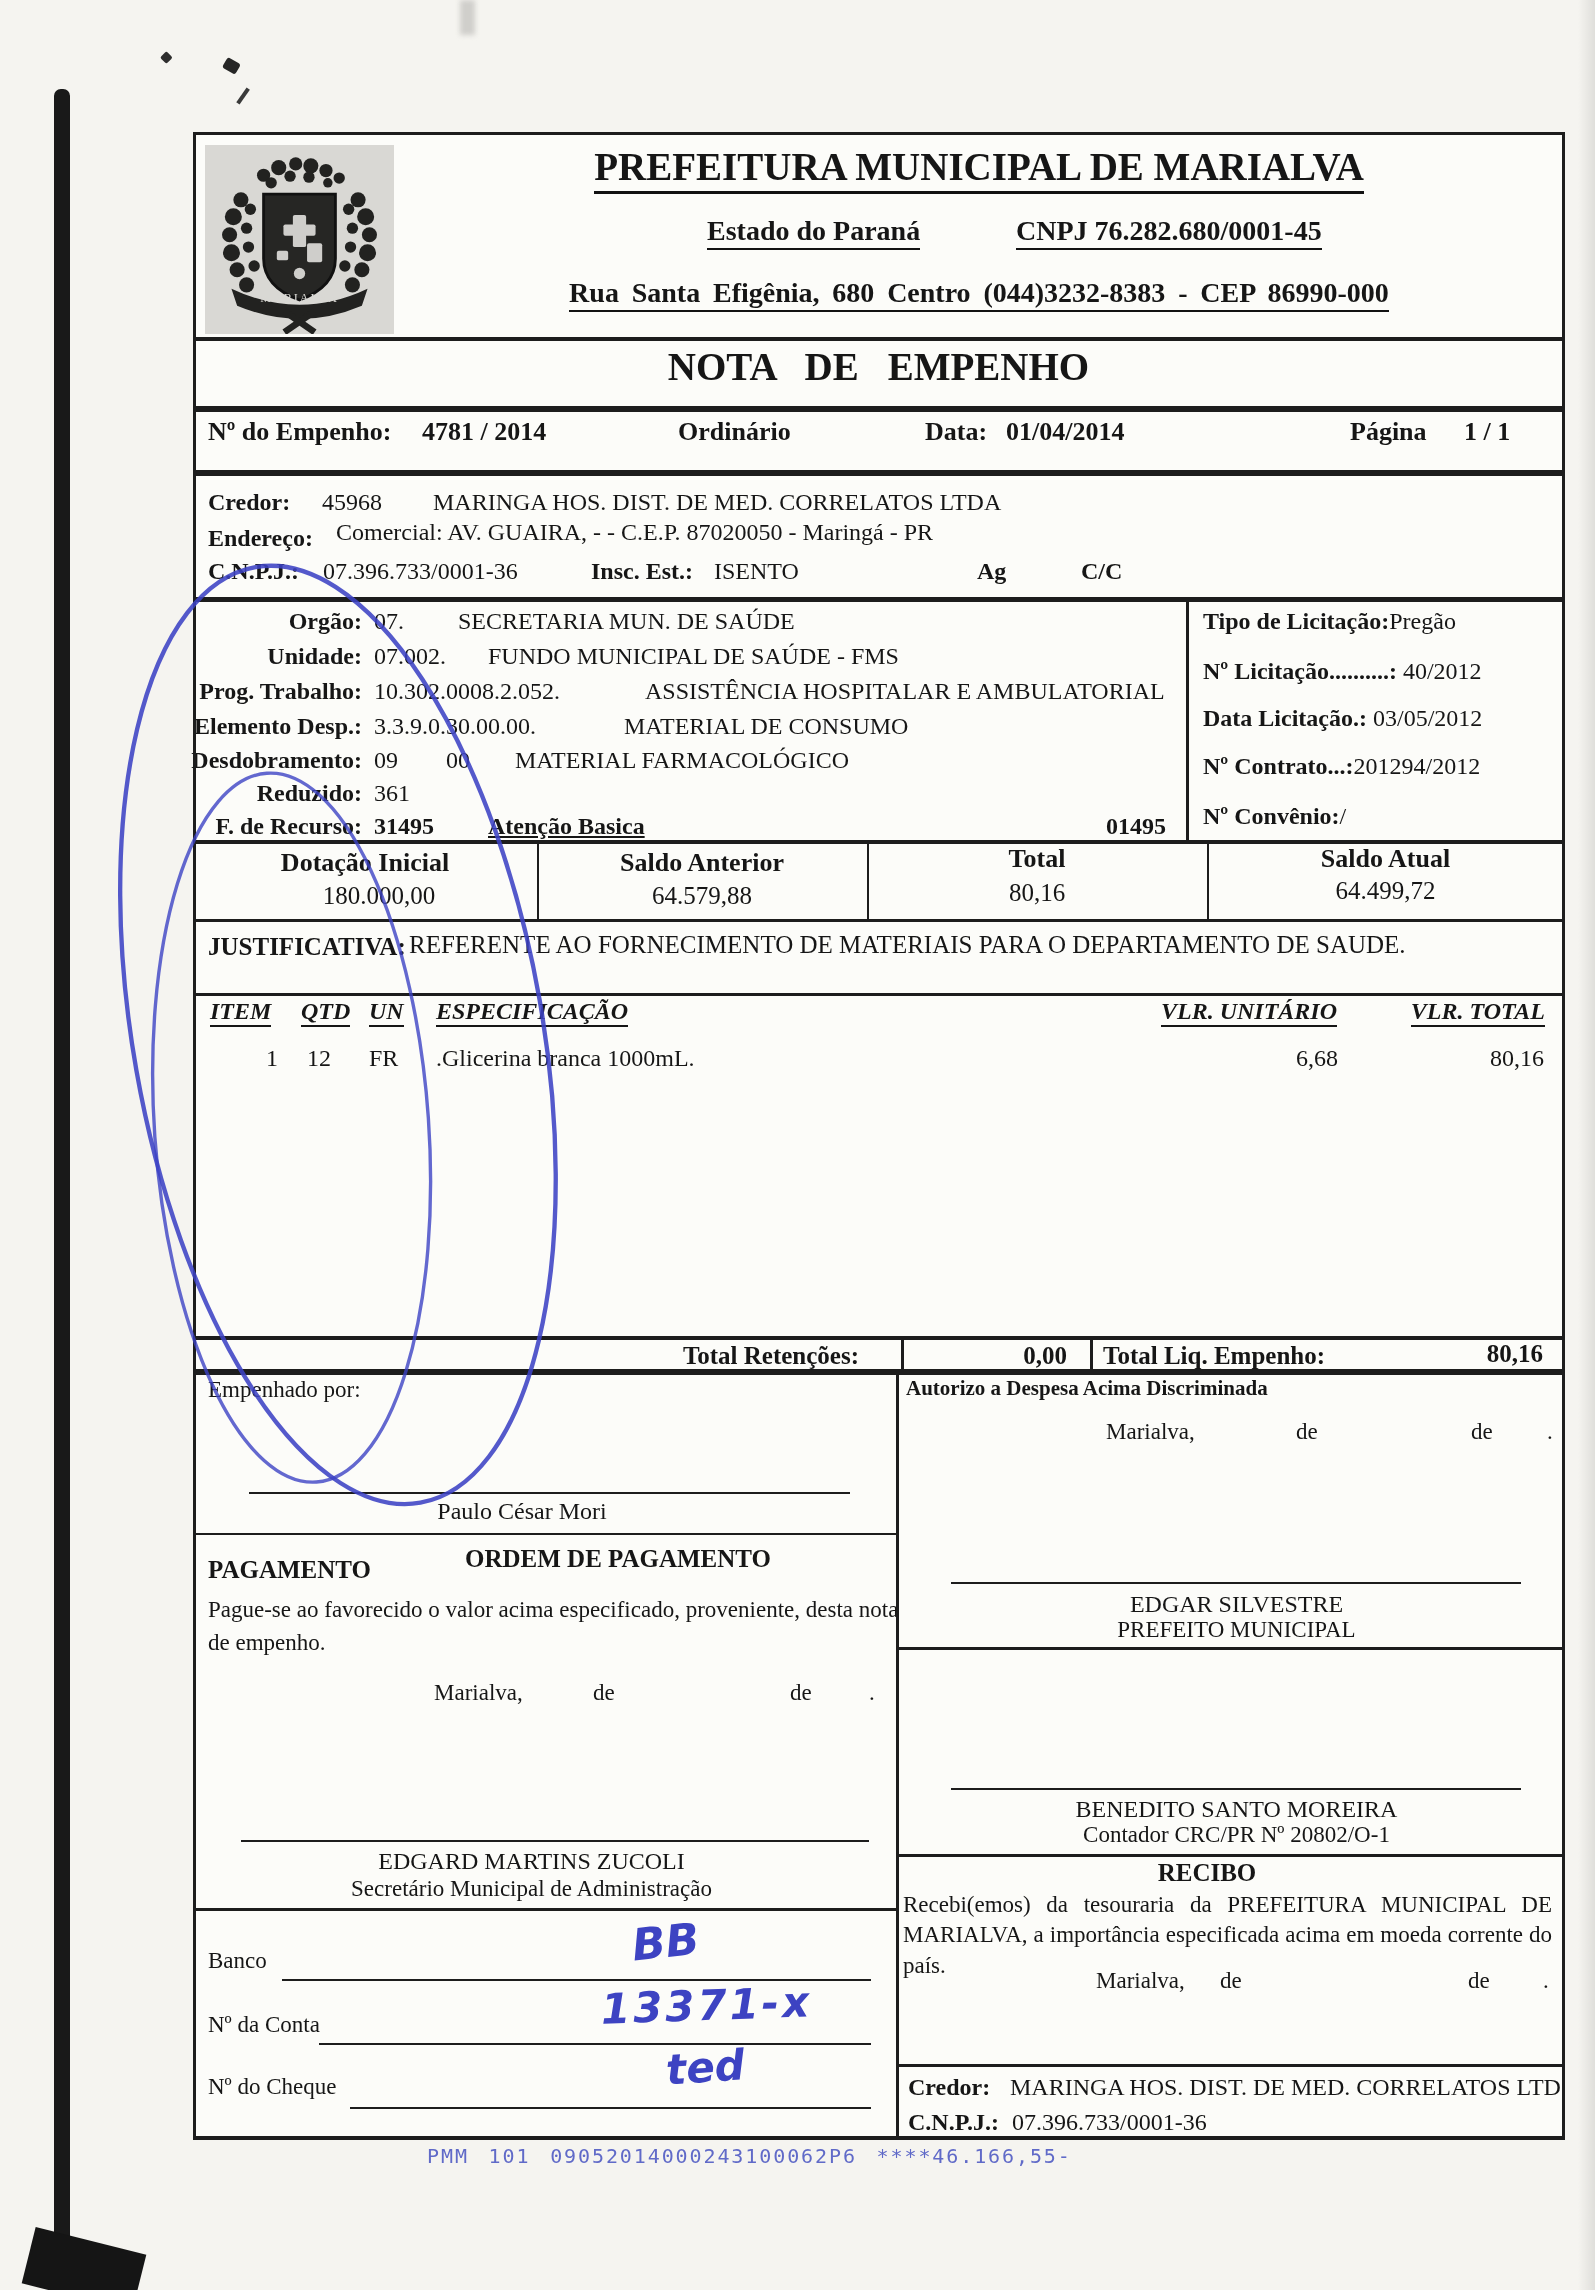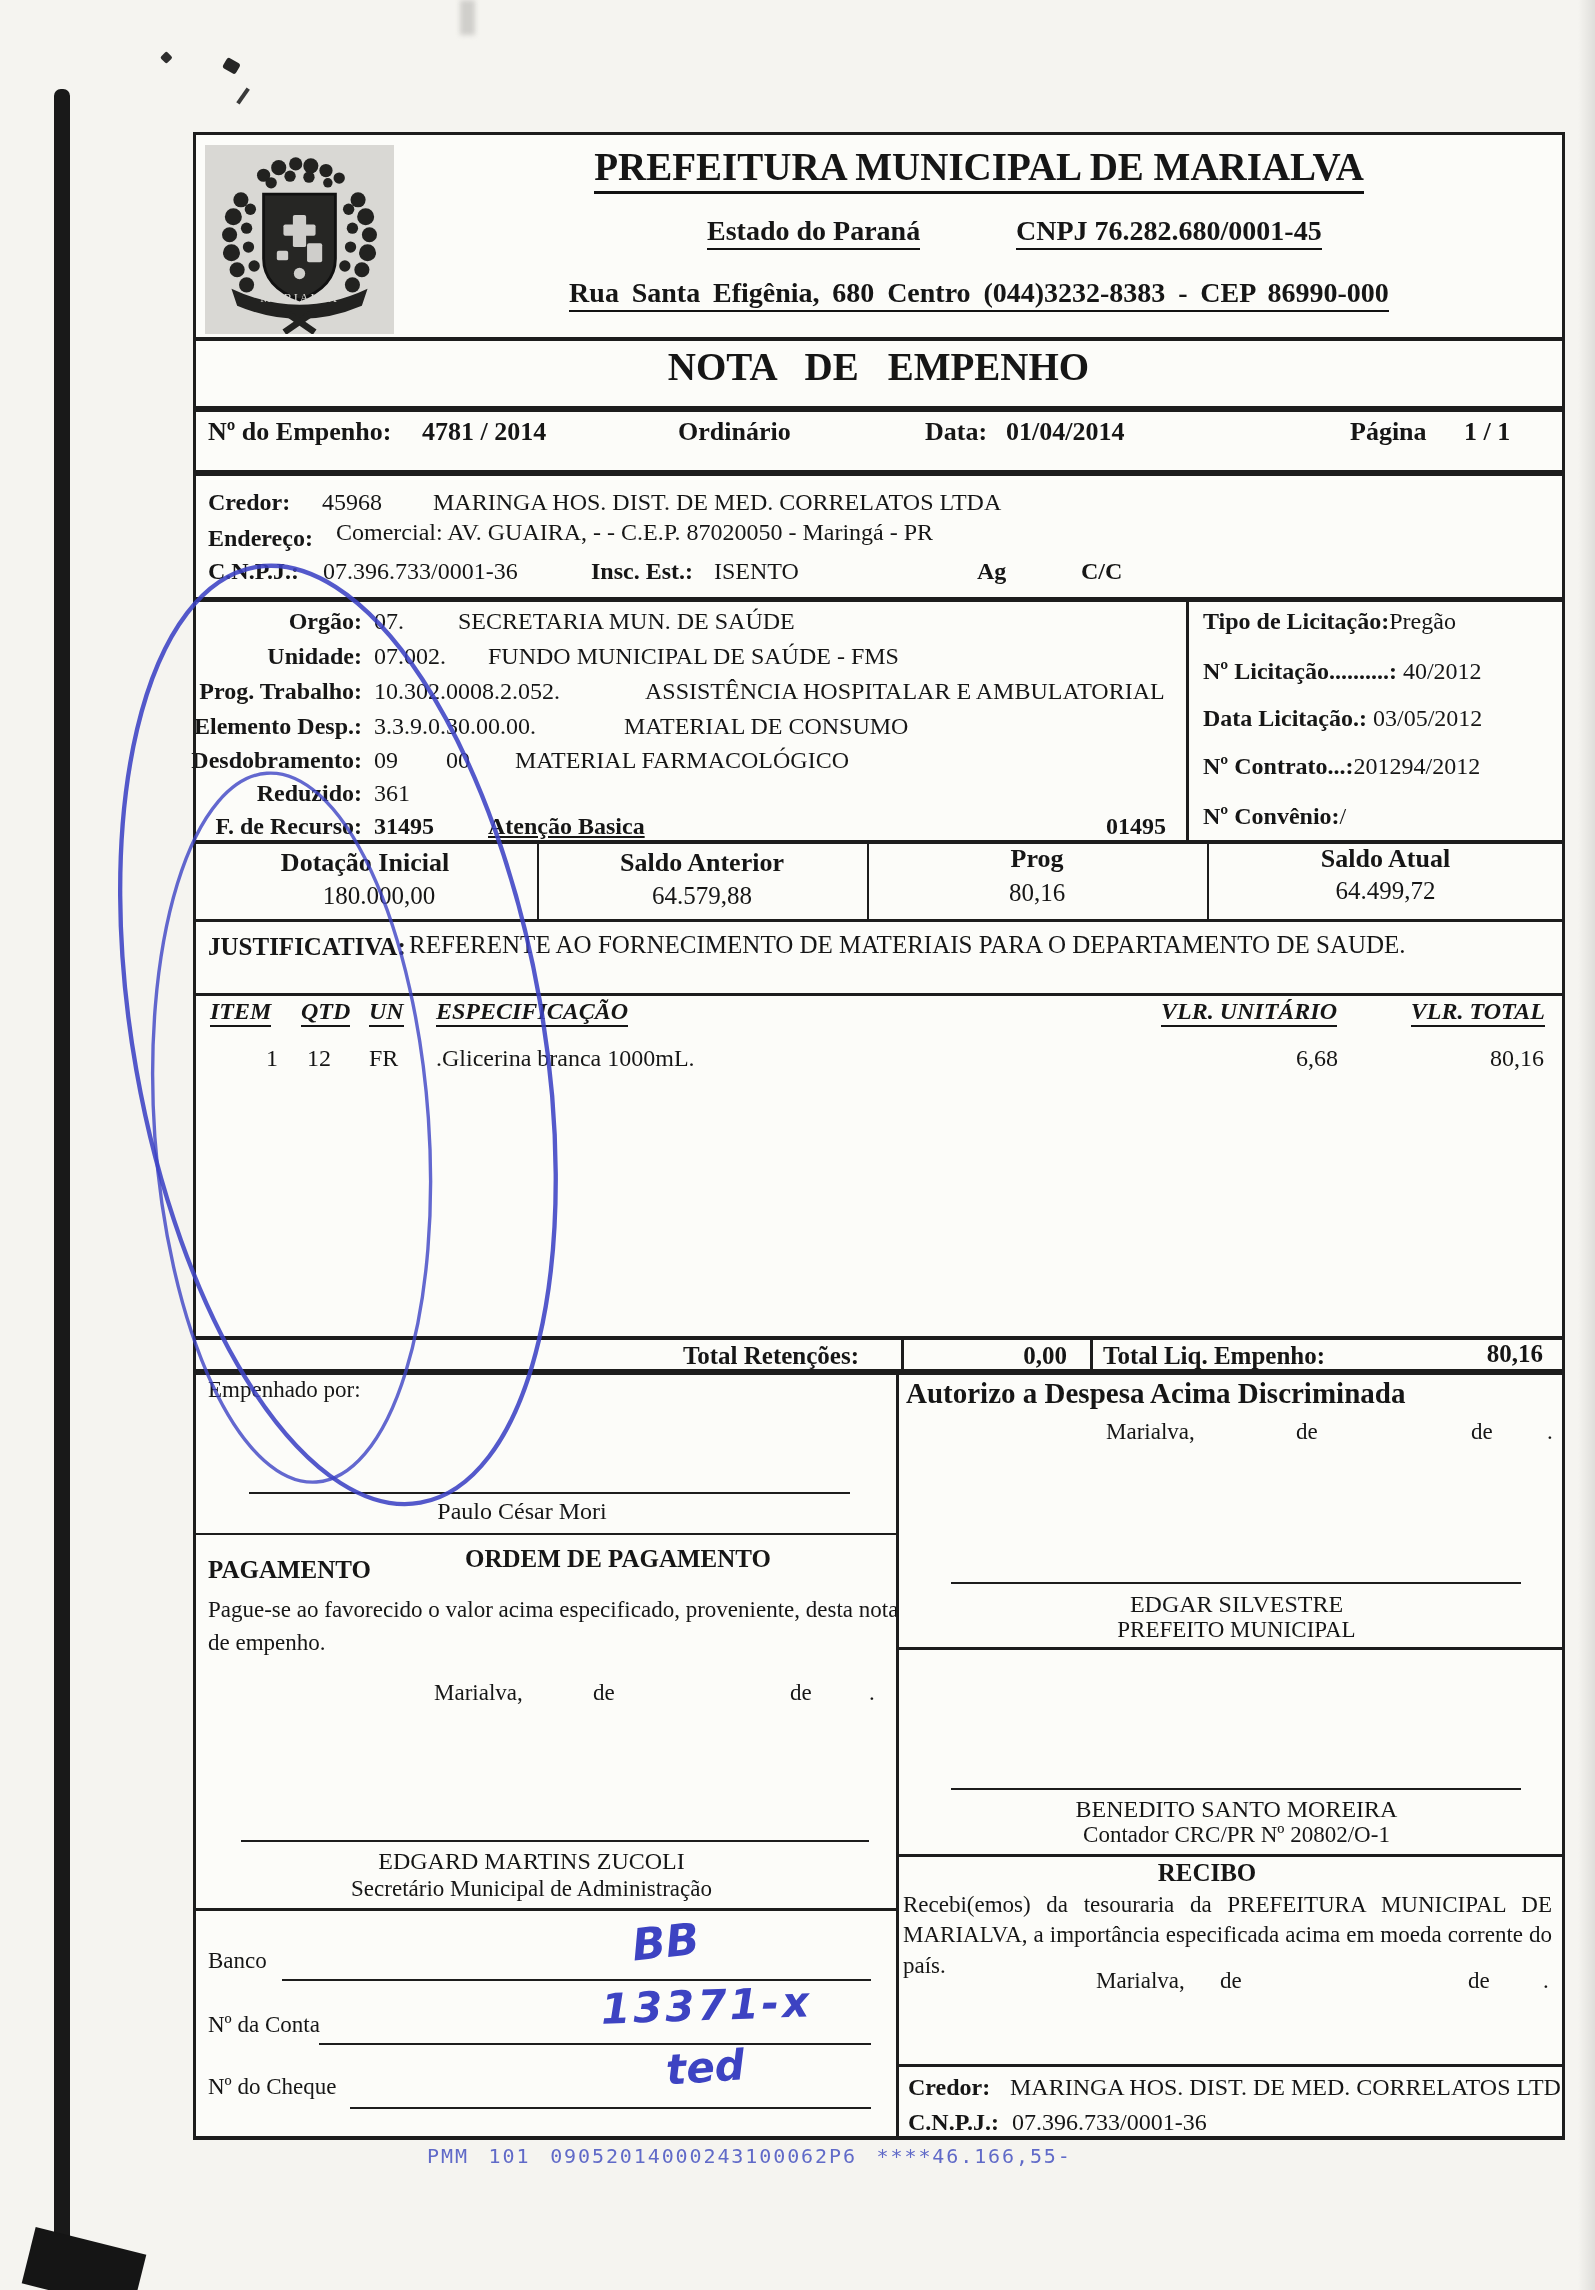--- a/index.html
+++ b/index.html
@@ -167,21 +167,21 @@
   </div>
   <div class="t" style="left:1203px;top:753px;font-size:24px;">
     <span class="b">Nº Contrato...:</span><span>201294/2012</span>
   </div>
   <div class="t" style="left:1203px;top:803px;font-size:24px;">
     <span class="b">Nº Convênio:</span><span>/</span>
   </div>
 
   <div class="t ctr b" style="left:193px;top:848px;width:344px;font-size:26px;">Dotação Inicial</div>
   <div class="t ctr b" style="left:537px;top:848px;width:330px;font-size:26px;">Saldo Anterior</div>
-  <div class="t ctr b" style="left:867px;top:844px;width:340px;font-size:26px;">Prog</div>
+  <div class="t ctr b" style="left:867px;top:844px;width:340px;font-size:26px;">Total</div>
   <div class="t ctr b" style="left:1207px;top:844px;width:357px;font-size:26px;">Saldo Atual</div>
   <div class="t ctr" style="left:193px;top:882px;width:372px;font-size:25px;">180.000,00</div>
   <div class="t ctr" style="left:537px;top:882px;width:330px;font-size:25px;">64.579,88</div>
   <div class="t ctr" style="left:867px;top:879px;width:340px;font-size:25px;">80,16</div>
   <div class="t ctr" style="left:1207px;top:877px;width:357px;font-size:25px;">64.499,72</div>
 
   <div class="t b" style="left:208px;top:933px;font-size:25px;">JUSTIFICATIVA:</div>
   <div class="t" style="left:409px;top:931px;font-size:25px;">REFERENTE AO FORNECIMENTO DE MATERIAIS PARA O DEPARTAMENTO DE SAUDE.</div>
 
   <div class="t b i" style="left:210px;top:998px;font-size:24px;"><span class="ulh">ITEM</span></div>
@@ -221,21 +221,21 @@
   <div class="t ctr" style="left:290px;top:1876px;width:483px;font-size:23px;">Secretário Municipal de Administração</div>
 
   <div class="t" style="left:208px;top:1948px;font-size:23px;">Banco</div>
   <div class="t" style="left:208px;top:2012px;font-size:23px;">Nº da Conta</div>
   <div class="t" style="left:208px;top:2074px;font-size:23px;">Nº do Cheque</div>
 
   <div class="ink" style="left:632px;top:1916px;font-size:44px;transform:rotate(-6deg);">BB</div>
   <div class="ink" style="left:601px;top:1981px;font-size:42px;letter-spacing:2.9px;transform:rotate(-2deg);">13371-x</div>
   <div class="ink" style="left:666px;top:2043px;font-size:42px;transform:rotate(-4deg);">ted</div>
 
-  <div class="t b" style="left:906px;top:1377px;font-size:29px;">Autorizo a Despesa Acima Discriminada</div>
+  <div class="t b" style="left:906px;top:1377px;font-size:21px;">Autorizo a Despesa Acima Discriminada</div>
   <div class="t" style="left:1106px;top:1419px;font-size:23px;">Marialva,</div>
   <div class="t" style="left:1296px;top:1419px;font-size:23px;">de</div>
   <div class="t" style="left:1471px;top:1419px;font-size:23px;">de</div>
   <div class="t" style="left:1547px;top:1419px;font-size:23px;">.</div>
 
   <div class="t ctr" style="left:966px;top:1591px;width:541px;font-size:24px;">EDGAR SILVESTRE</div>
   <div class="t ctr" style="left:966px;top:1617px;width:541px;font-size:23px;">PREFEITO MUNICIPAL</div>
 
   <div class="t ctr" style="left:966px;top:1796px;width:541px;font-size:24px;">BENEDITO SANTO MOREIRA</div>
   <div class="t ctr" style="left:966px;top:1822px;width:541px;font-size:23px;">Contador CRC/PR Nº 20802/O-1</div>

